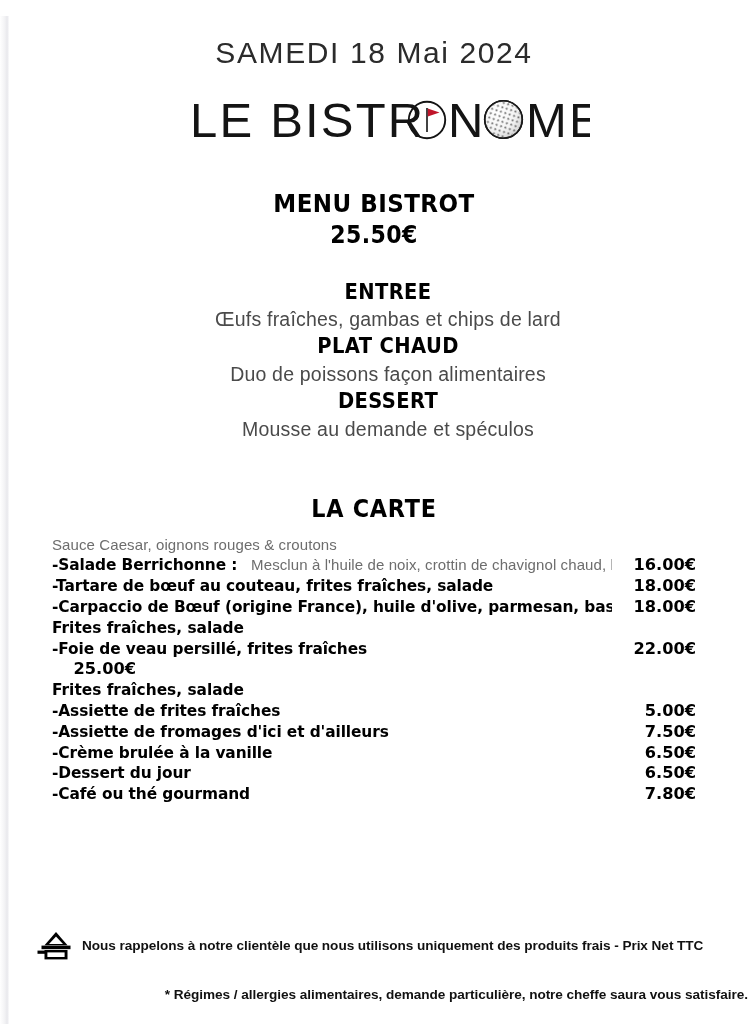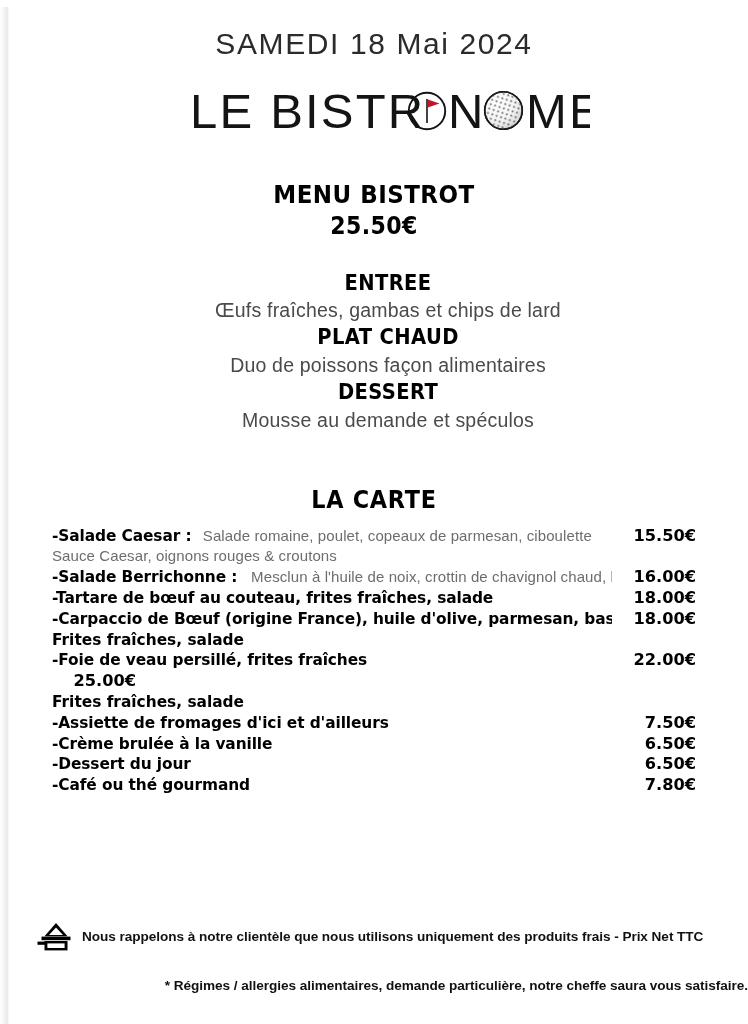--- a/index.html
+++ b/index.html
@@ -31,21 +31,21 @@
   }
 
   
   .date-line {
     text-align: center;
     font-family: "Liberation Sans", sans-serif;
     font-weight: 300;
     font-size: 30px;
     letter-spacing: 1.6px;
     color: #2b2b2b;
-    margin: 7px;
+    margin: 16px;
     padding-top: 20px;
     line-height: 1.1;
   }
 
   
   .logo-wrap {
     text-align: center;
     margin-top: 20px;
     height: 74px;
     position: relative;
@@ -239,24 +239,20 @@
     <div class="formule-desc">Œufs fraîches, gambas et chips de lard</div>
     <div class="formule-head">PLAT CHAUD</div>
     <div class="formule-desc">Duo de poissons façon alimentaires</div>
     <div class="formule-head">DESSERT</div>
     <div class="formule-desc">Mousse au demande et spéculos</div>
   </div>
 
   <div class="carte-title">LA CARTE</div>
   <ul class="carte-list" id="carte-list">
       <li class="carte-row">
-        <div class="carte-left"><span class="item-name">-Salade Caesar :</span><span class="item-desc">Salade romaine, poulet, copeaux de parmesan, ciboulette</span></div>
-        <div class="item-price">15.50€</div>
-      </li>
-      <li class="carte-row">
         <div class="carte-left"><span class="item-desc" style="margin-left: 0px;">Sauce Caesar, oignons rouges &amp; croutons</span></div>
       </li>
       <li class="carte-row">
         <div class="carte-left"><span class="item-name">-Salade Berrichonne :</span><span class="item-desc">Mesclun à l'huile de noix, crottin de chavignol chaud, lardons</span></div>
         <div class="item-price">16.00€</div>
       </li>
       <li class="carte-row">
         <div class="carte-left"><span class="item-name">-Tartare de bœuf au couteau, frites fraîches, salade</span></div>
         <div class="item-price">18.00€</div>
       </li>
@@ -269,20 +265,24 @@
       </li>
       <li class="carte-row">
         <div class="carte-left"><span class="item-name">-Foie de veau persillé, frites fraîches</span></div>
         <div class="item-price">22.00€</div>
       </li>
       <li class="carte-row">
         <div class="item-price">25.00€</div>
       </li>
       <li class="carte-row">
         <div class="carte-left"><span class="item-cont">Frites fraîches, salade</span></div>
+      </li>
+      <li class="carte-row">
+        <div class="carte-left"><span class="item-name">-Assiette de frites fraîches</span></div>
+        <div class="item-price">5.00€</div>
       </li>
       <li class="carte-row">
         <div class="carte-left"><span class="item-name">-Assiette de fromages d'ici et d'ailleurs</span></div>
         <div class="item-price">7.50€</div>
       </li>
       <li class="carte-row">
         <div class="carte-left"><span class="item-name">-Crème brulée à la vanille</span></div>
         <div class="item-price">6.50€</div>
       </li>
       <li class="carte-row">

